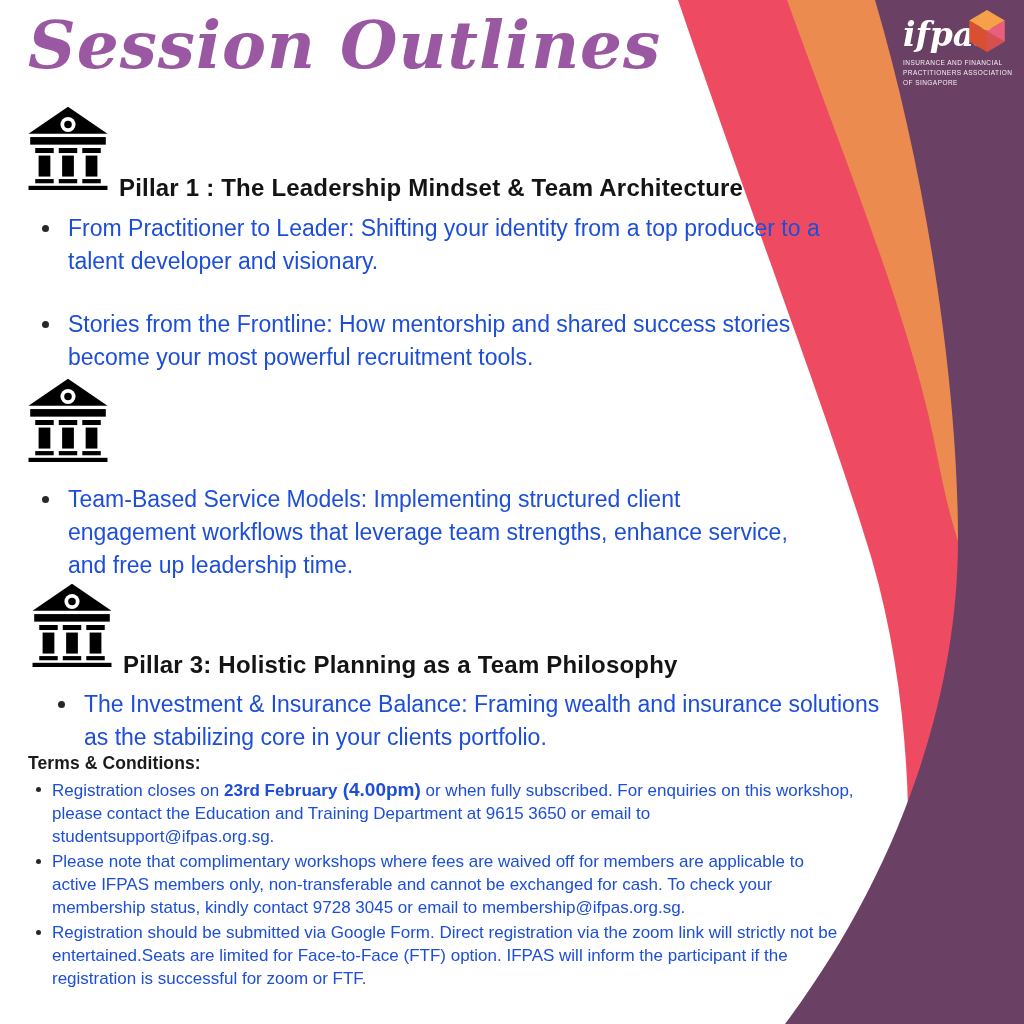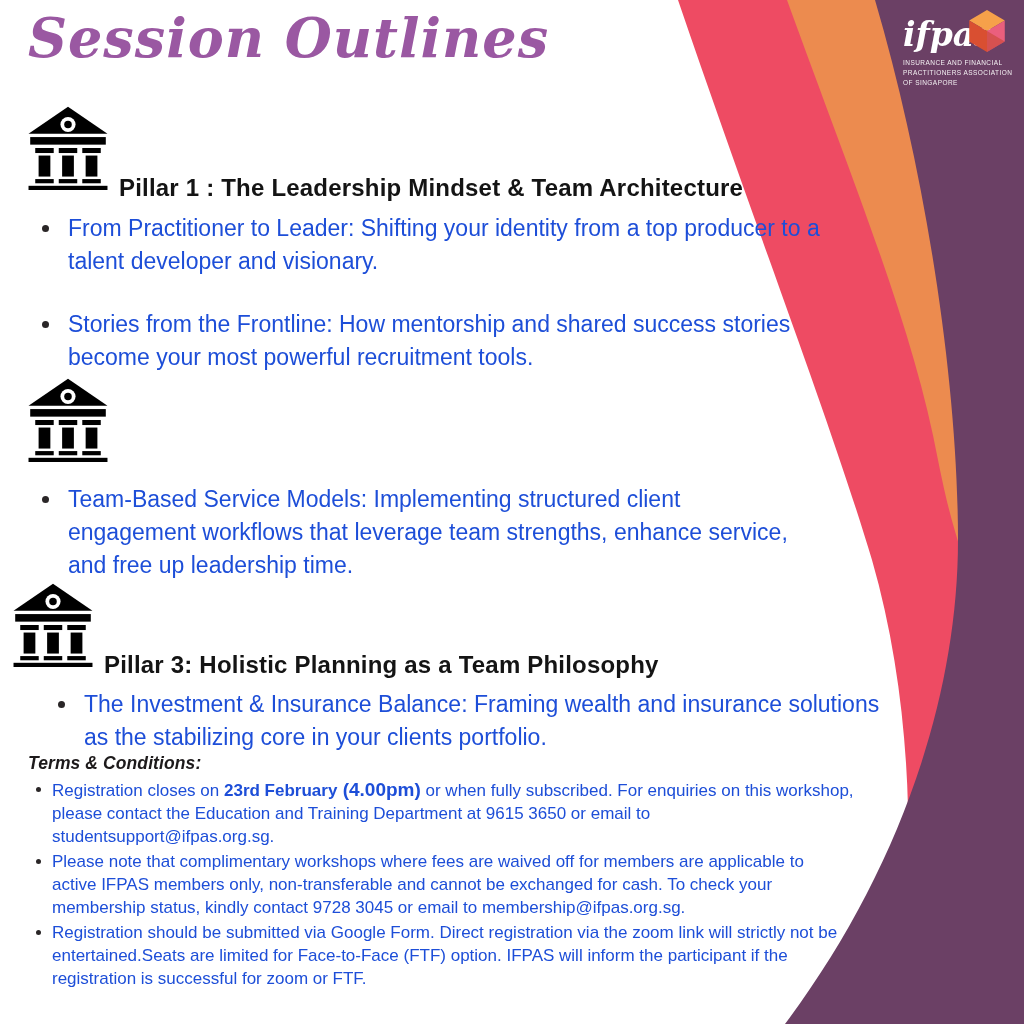--- a/index.html
+++ b/index.html
@@ -10,52 +10,52 @@
   }
   #page{position:relative;width:1024px;height:1024px;background:#ffffff;}
 
   
   svg.curves{position:absolute;left:0;top:0;width:1024px;height:1024px;z-index:0;}
 
   
   .title{
     position:absolute;left:28px;top:6px;z-index:1;
     font-family:"DejaVu Serif", serif;font-style:italic;font-weight:700;
-    font-size:54px;color:#9a58a2;letter-spacing:1px;margin:0;
+    font-size:66px;color:#9a58a2;letter-spacing:1px;margin:0;
   }
 
   
   .pillar{position:absolute;z-index:1;display:flex;align-items:flex-end;}
   .pillar .bank{width:86px;height:84px;flex:0 0 auto;}
   .pillar h2{
     margin:0 0 0 8px;font-size:24px;font-weight:700;color:#141414;
     letter-spacing:.2px;transform:translateY(12px);white-space:nowrap;
   }
   #pillar1{left:25px;top:106px;}
   #pillar2{left:25px;top:378px;}
-  #pillar3{left:10px;top:583px;}
+  #pillar3{left:29px;top:583px;}
 
   
   ul.bullets{
     position:absolute;left:68px;z-index:1;margin:0;padding:0;list-style:none;
     font-size:23px;line-height:33px;color:#1d4ed8;
   }
   ul.bullets li{position:relative;margin-bottom:30px;}
   ul.bullets li:last-child{margin-bottom:0;}
   ul.bullets li::before{
     content:"";position:absolute;left:-26px;top:13px;width:7px;height:7px;
     border-radius:50%;background:#2a2627;
   }
   #bullets1{top:212px;width:770px;}
   #bullets2{top:483px;width:740px;}
   #bullets3{top:688px;width:802px;margin-left:16px;}
 
   
   .terms{position:absolute;left:28px;top:753px;z-index:1;color:#1d1a1b;}
-  .terms h3{margin:0 0 4px 0;font-size:17.5px;font-weight:700;letter-spacing:.1px;font-style:italic;}
+  .terms h3{margin:0 0 4px 0;font-size:17.5px;font-weight:700;letter-spacing:.1px;}
   .terms ul{margin:0;padding:0 0 0 24px;list-style:none;font-size:17px;line-height:23px;color:#1d4ed8;}
   .terms li{position:relative;margin-bottom:2px;}
   .terms li::before{
     content:"";position:absolute;left:-16px;top:9px;width:5px;height:5px;
     border-radius:50%;background:#2a2627;
   }
   .w1{max-width:812px;} .w2{max-width:762px;} .w3{max-width:800px;}
   .bold{font-weight:700;}
   .bold-lg{font-weight:700;font-size:19px;}
 

